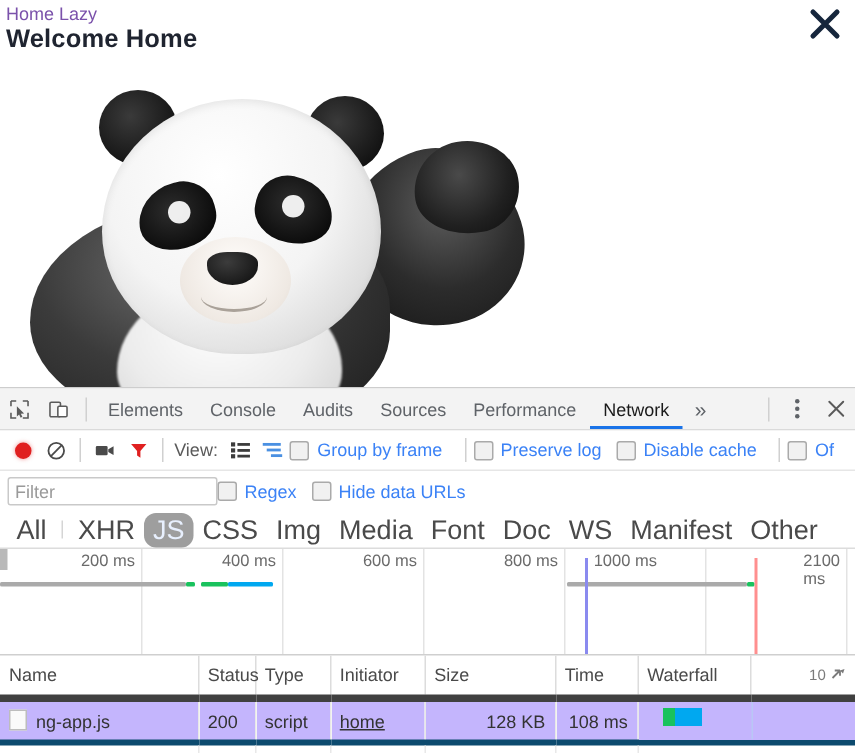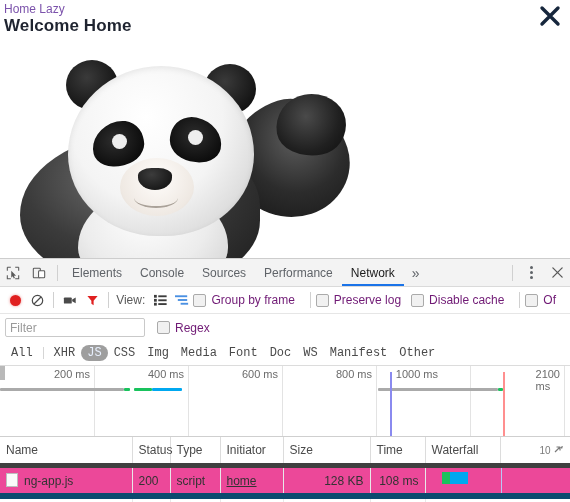--- a/index.html
+++ b/index.html
@@ -116,38 +116,38 @@
   .dt-toolbar{
     display:flex;align-items:center;height:26px;padding:0 4px;
     border-bottom:1px solid #e6e6e6;background:#fff;overflow:hidden;white-space:nowrap;
   }
   .rec-dot{width:11px;height:11px;border-radius:50%;background:#e02020;box-shadow:0 0 3px rgba(224,32,32,.5);}
   .tb-label{margin:0 4px 0 2px;color:#5a5a5a;}
   .chk{
     width:11px;height:11px;border:1px solid #aaa;background:#f1f1f1;border-radius:2px;
     display:inline-block;margin-right:5px;flex:none;
   }
-  .chk-item{display:flex;align-items:center;margin-right:10px;color:#701a75;cursor:pointer;}
+  .chk-item{display:flex;align-items:center;margin-right:10px;color:#3b82f6;cursor:pointer;}
 
   .dt-filterbar{
     display:flex;align-items:center;height:27px;padding:0 5px;background:#fff;
   }
   .filter-input{
     width:130px;height:17px;border:1px solid #c9c9c9;border-radius:2px;
     font-size:12px;padding:0 4px;color:#333;background:#fff;outline:none;
     font-family:"Liberation Sans",sans-serif;
   }
   .filter-input::placeholder{color:#9a9a9a;}
 
   .dt-typebar{
     display:flex;align-items:center;height:24px;padding:0 5px;
     border-bottom:1px solid #dcdcdc;background:#fff;
   }
   .type-item{
-    padding:1px 6px;border-radius:8px;color:#4a4a4a;cursor:pointer;font-size:12px;font-family:Liberation Mono, monospace;
+    padding:1px 6px;border-radius:8px;color:#4a4a4a;cursor:pointer;font-size:18px;
   }
   .type-item.active{background:#9e9e9e;color:#e8f0fe;}
   .type-sep{width:1px;height:12px;background:#d5d5d5;margin:0 4px;}
 
   
   .dt-overview{
     position:relative;height:70px;background:#fff;border-bottom:1px solid #cfcfcf;overflow:hidden;
   }
   .ov-grid{position:absolute;inset:0;}
   .ov-gl{position:absolute;top:0;bottom:0;width:1px;background:#e3e3e3;}
@@ -158,22 +158,22 @@
 
   
   .dt-table{width:100%;border-collapse:collapse;table-layout:fixed;}
   .dt-table th{
     font-weight:normal;font-size:12px;color:#4a4a4a;text-align:left;
     padding:4px 6px;border-right:1px solid #dcdcdc;border-bottom:5px solid #404040;
     background:#fff;height:18px;
   }
   .dt-table td{
     font-size:12px;color:#333;padding:3px 6px;height:19px;
-    border-right:1px solid #e8e8e8;border-bottom:6px solid #0c4a6e;
-    background:#ec4899;overflow:hidden;white-space:nowrap;text-overflow:ellipsis;
+    border-right:1px solid #e8e8e8;border-bottom:4px solid #0c4a6e;
+    background:#c4b5fd;overflow:hidden;white-space:nowrap;text-overflow:ellipsis;
   }
   .num{text-align:right;}
   .file-ico{
     display:inline-block;width:10px;height:12px;border:1px solid #bdbdbd;background:#fafafa;
     vertical-align:-2px;margin-right:6px;
   }
   a.init{color:#333;text-decoration:underline;cursor:pointer;}
   .wf-cell{position:relative;padding:0 !important;}
   .wf-bar{position:absolute;top:4px;height:12px;}
   .wf-line{position:absolute;top:0;bottom:0;width:1px;background:#b9c7f5;}
@@ -226,20 +226,21 @@
     <div class="dt-iconbtn">
       <svg width="14" height="14" viewBox="0 0 16 16">
         <rect x="1.5" y="2.5" width="8" height="11" rx="1" fill="none" stroke="#5a5a5a" stroke-width="1.2"></rect>
         <rect x="7.5" y="5.5" width="7" height="8" rx="1" fill="#fff" stroke="#5a5a5a" stroke-width="1.2"></rect>
       </svg>
     </div>
     <span class="vsep"></span>
 
     <div class="dt-tab">Elements</div>
     <div class="dt-tab">Console</div>
+    <div class="dt-tab">Audits</div>
     <div class="dt-tab">Sources</div>
     <div class="dt-tab">Performance</div>
     <div class="dt-tab active">Network</div>
     <div class="dt-more">»</div>
 
     <div class="dt-right">
       <span class="vsep"></span>
       <div class="dt-iconbtn">
         <span class="dots">
             <i></i>
@@ -313,23 +314,27 @@
     </label>
     <span class="vsep"></span>
     <label class="chk-item">
       <span class="chk"></span>
       <span>Of</span>
     </label>
   </div>
 
   <div class="dt-filterbar">
     <input class="filter-input" type="text" placeholder="Filter" style="">
-    <label class="chk-item" style="margin-left:12px;">
+    <label class="chk-item" style="">
       <span class="chk"></span>
       <span>Regex</span>
+    </label>
+    <label class="chk-item">
+      <span class="chk"></span>
+      <span>Hide data URLs</span>
     </label>
   </div>
 
   <div class="dt-typebar">
     <span class="type-item">All</span>
     <span class="type-sep"></span>
     <span class="type-item">XHR</span>
     <span class="type-item active">JS</span>
     <span class="type-item">CSS</span>
     <span class="type-item">Img</span>

